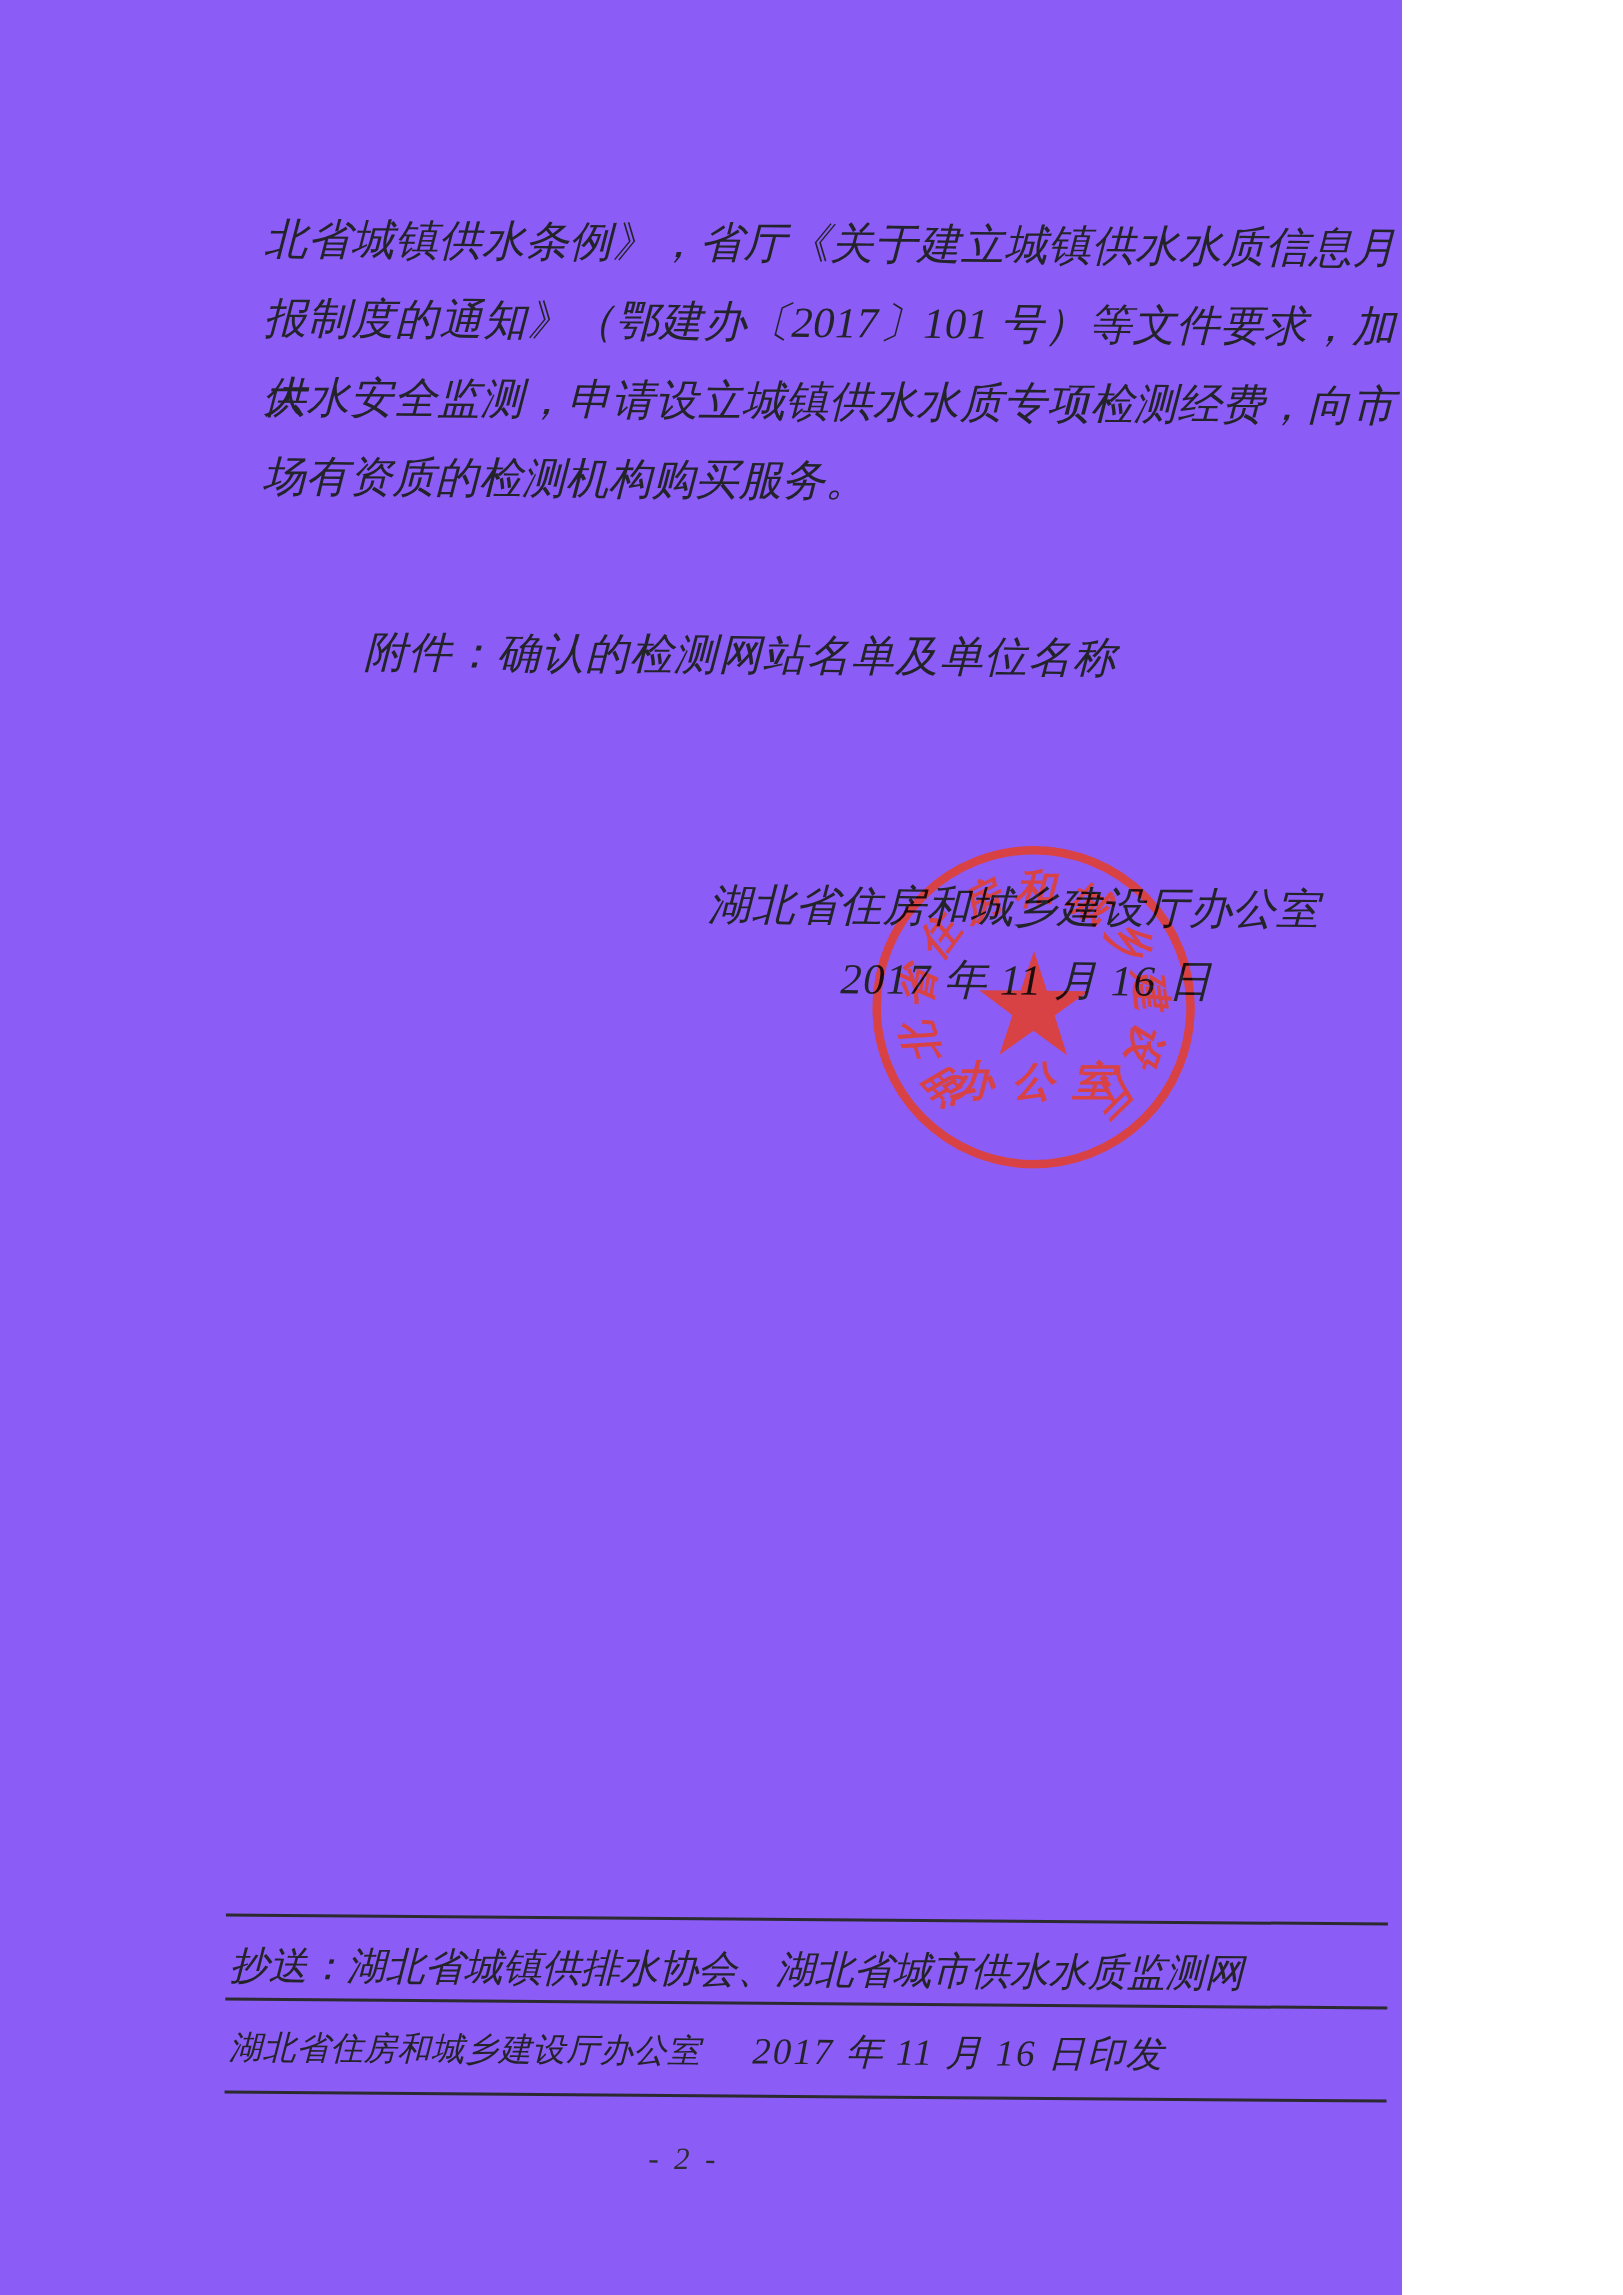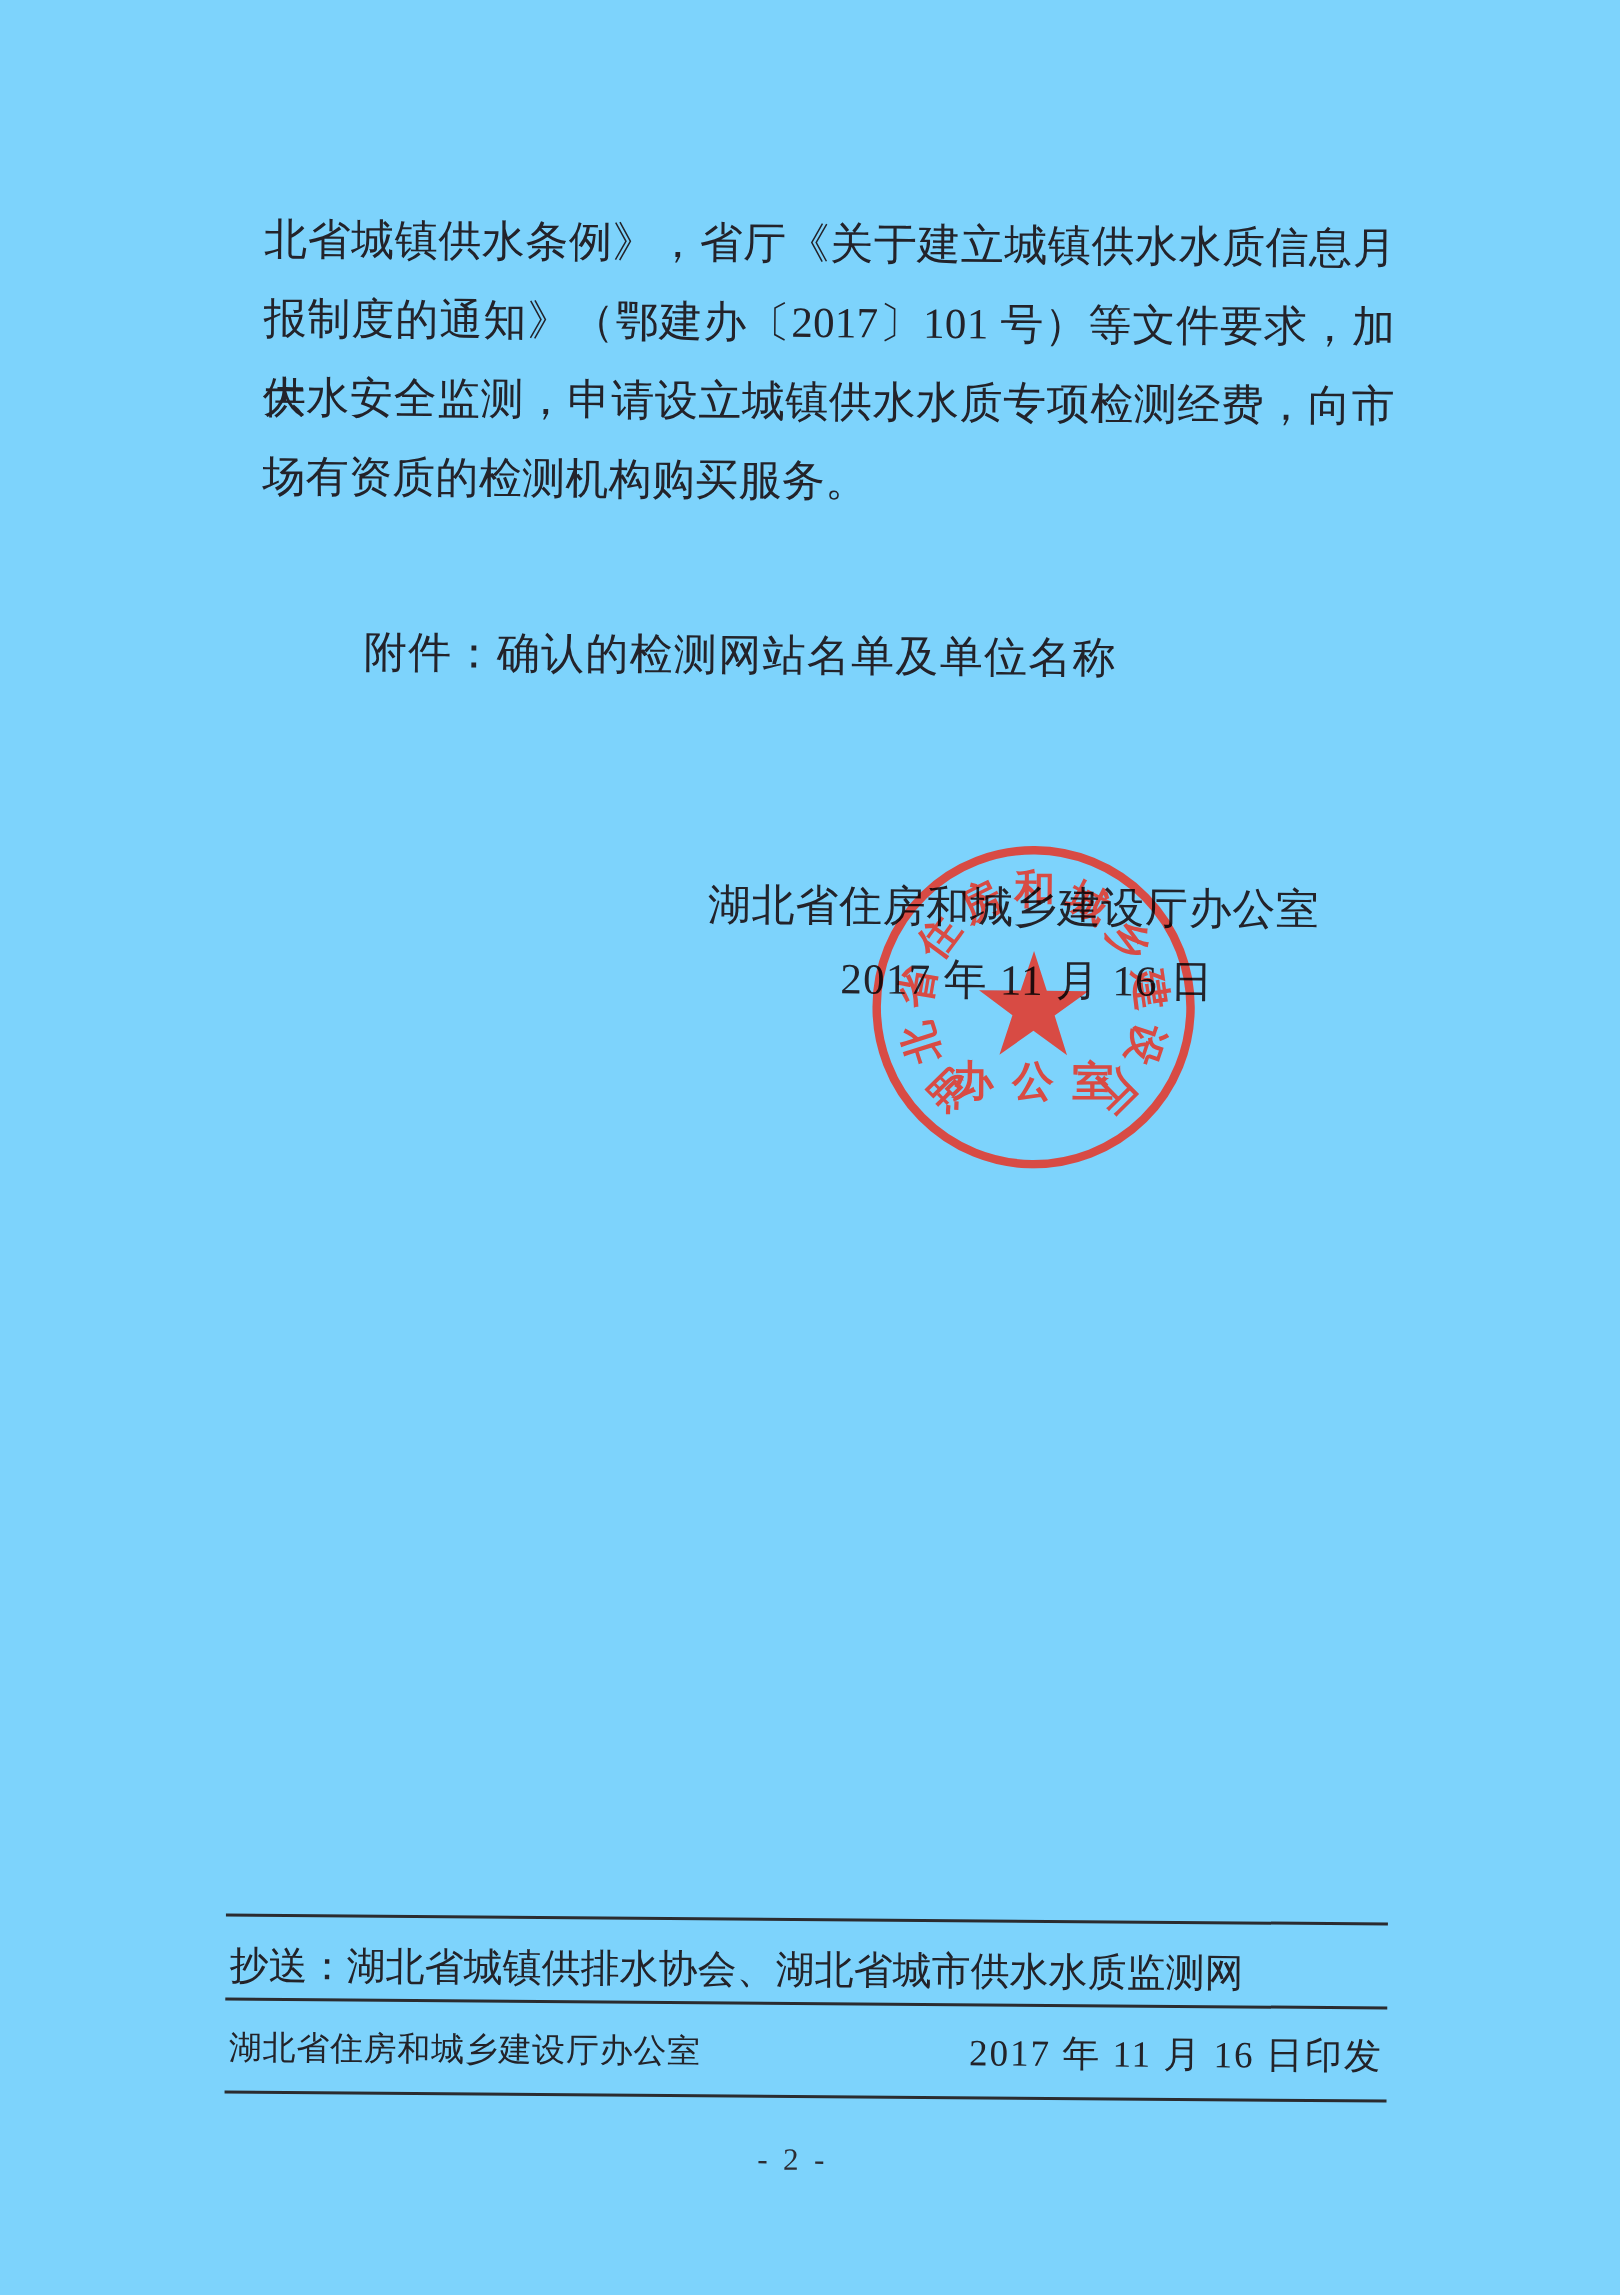--- a/index.html
+++ b/index.html
@@ -2,26 +2,27 @@
 <html style="--seal-color: #df4036;font-size:10.5px"><head>
 <meta charset="utf-8">
 <style>
   html, body {
     margin: 0;
     padding: 0;
     background: #ffffff;
   }
   .page {
     position: relative;
-    width: 1620px;
+    width: 1402px;
     height: 2295px;
-    background: #7dd3fc;
+    background: #8b5cf6;
     overflow: hidden;
     font-family: "Liberation Serif", "DejaVu Serif", serif;
     color: #202024;
+    font-style: italic;
   }
   
   .scan-layer {
     position: absolute;
     inset: 0;
     transform: rotate(0.45deg);
     transform-origin: 812px 1147px;
   }
 
   

